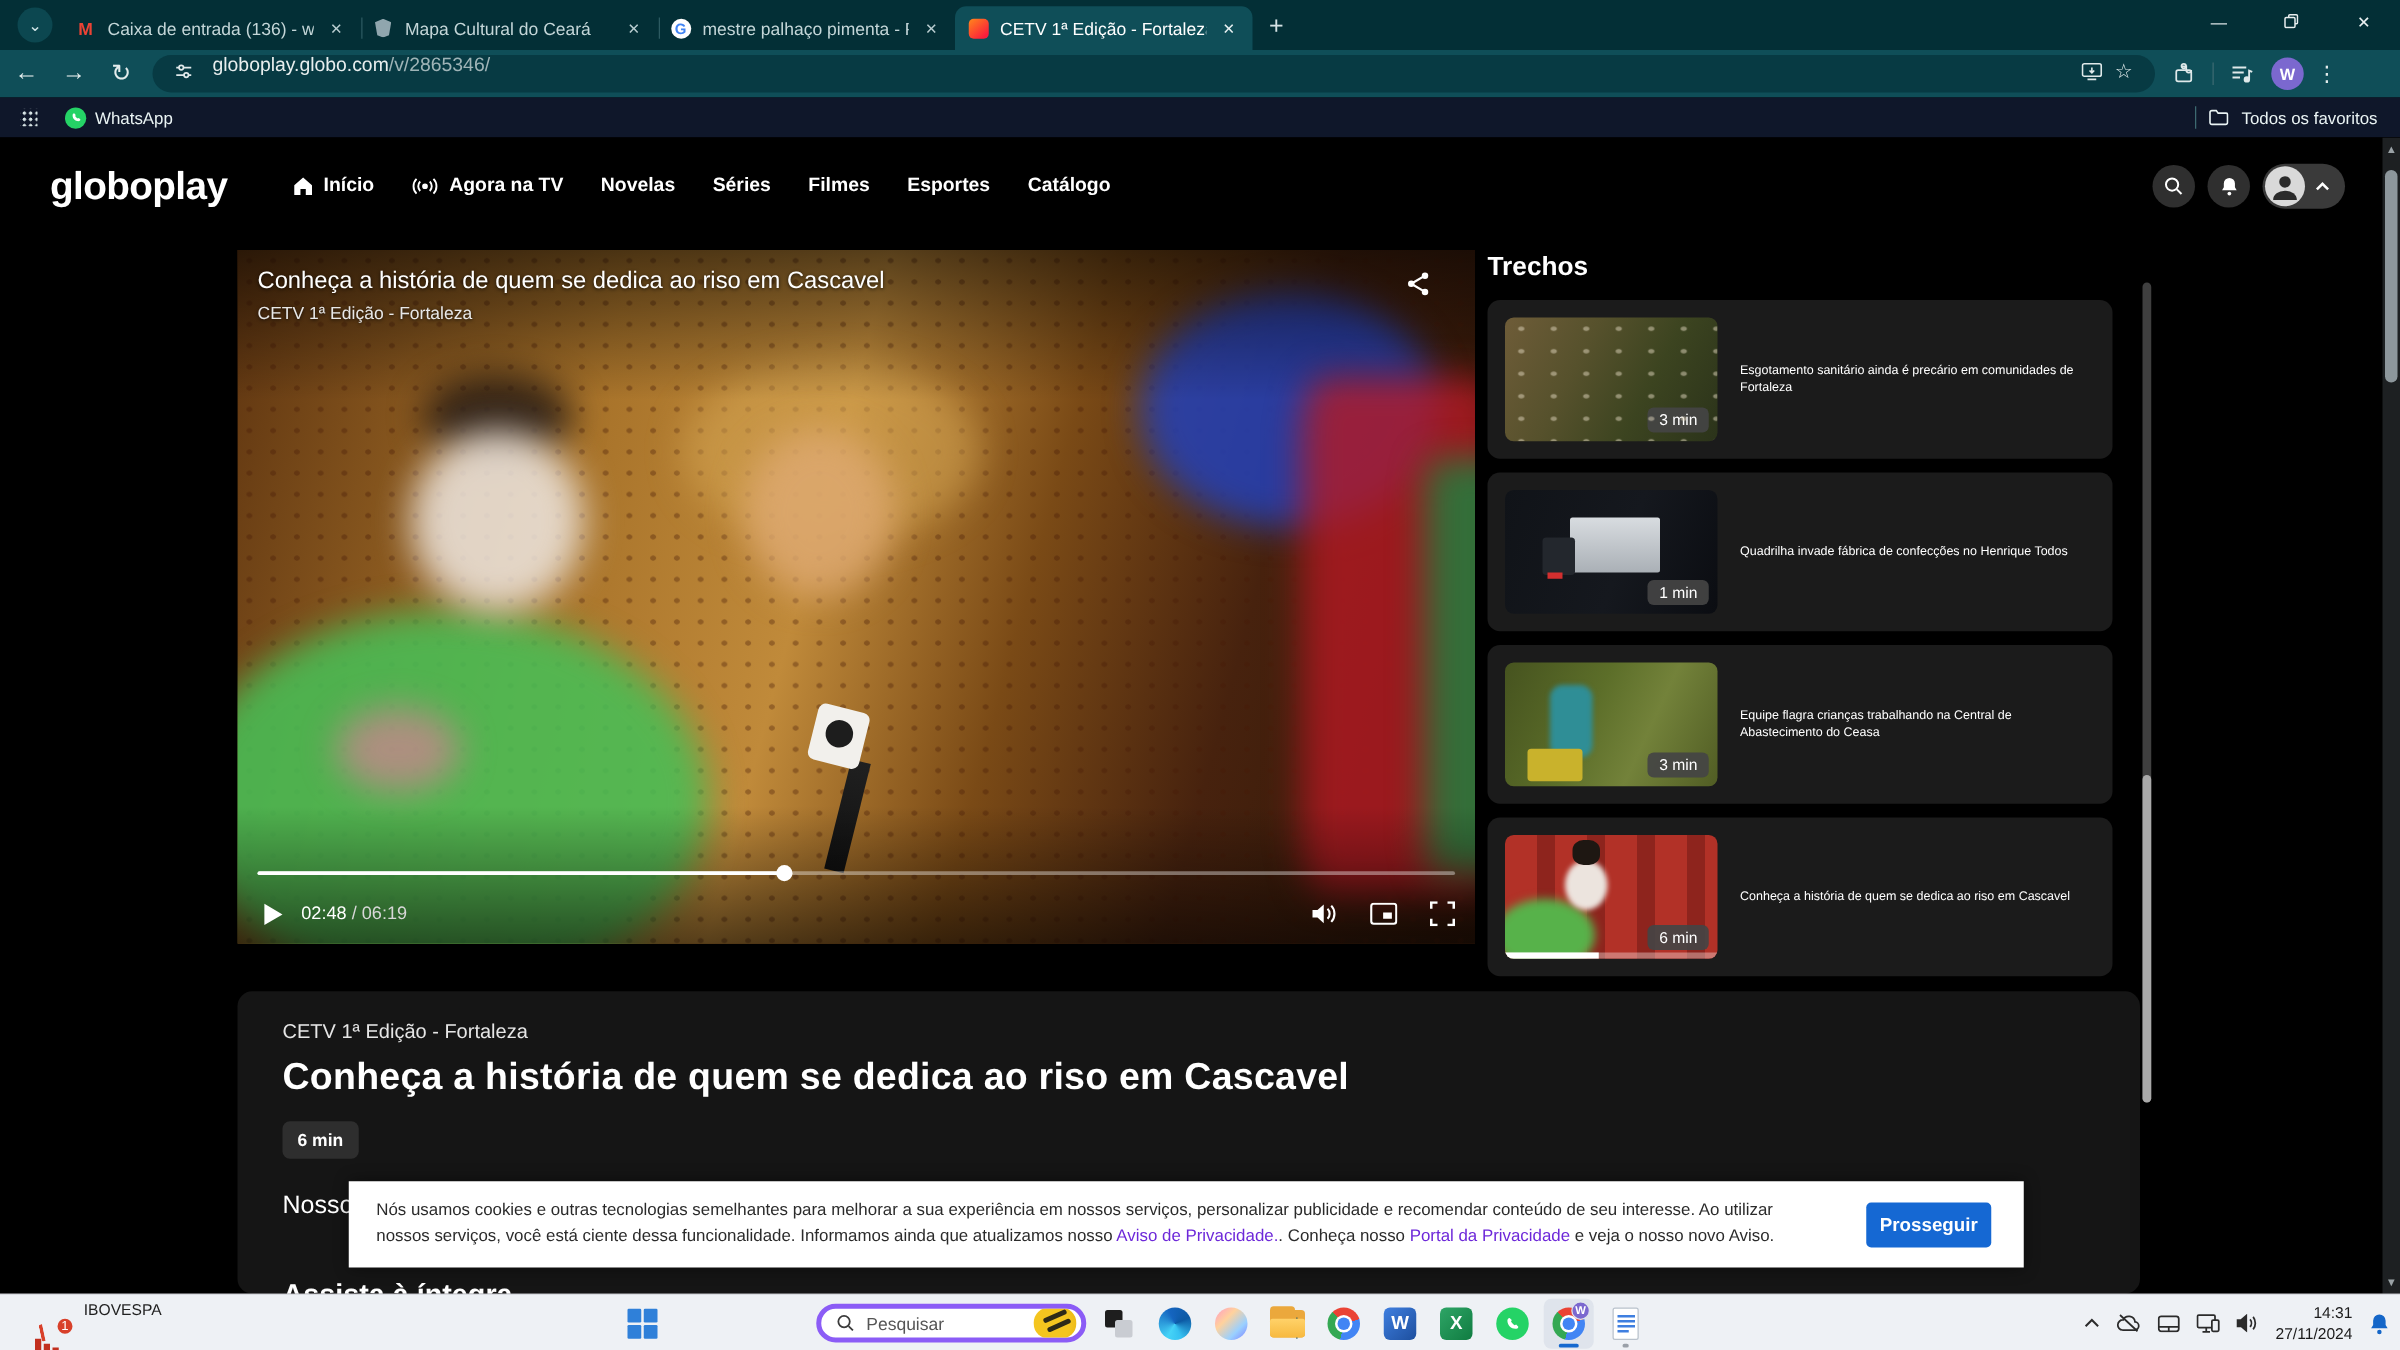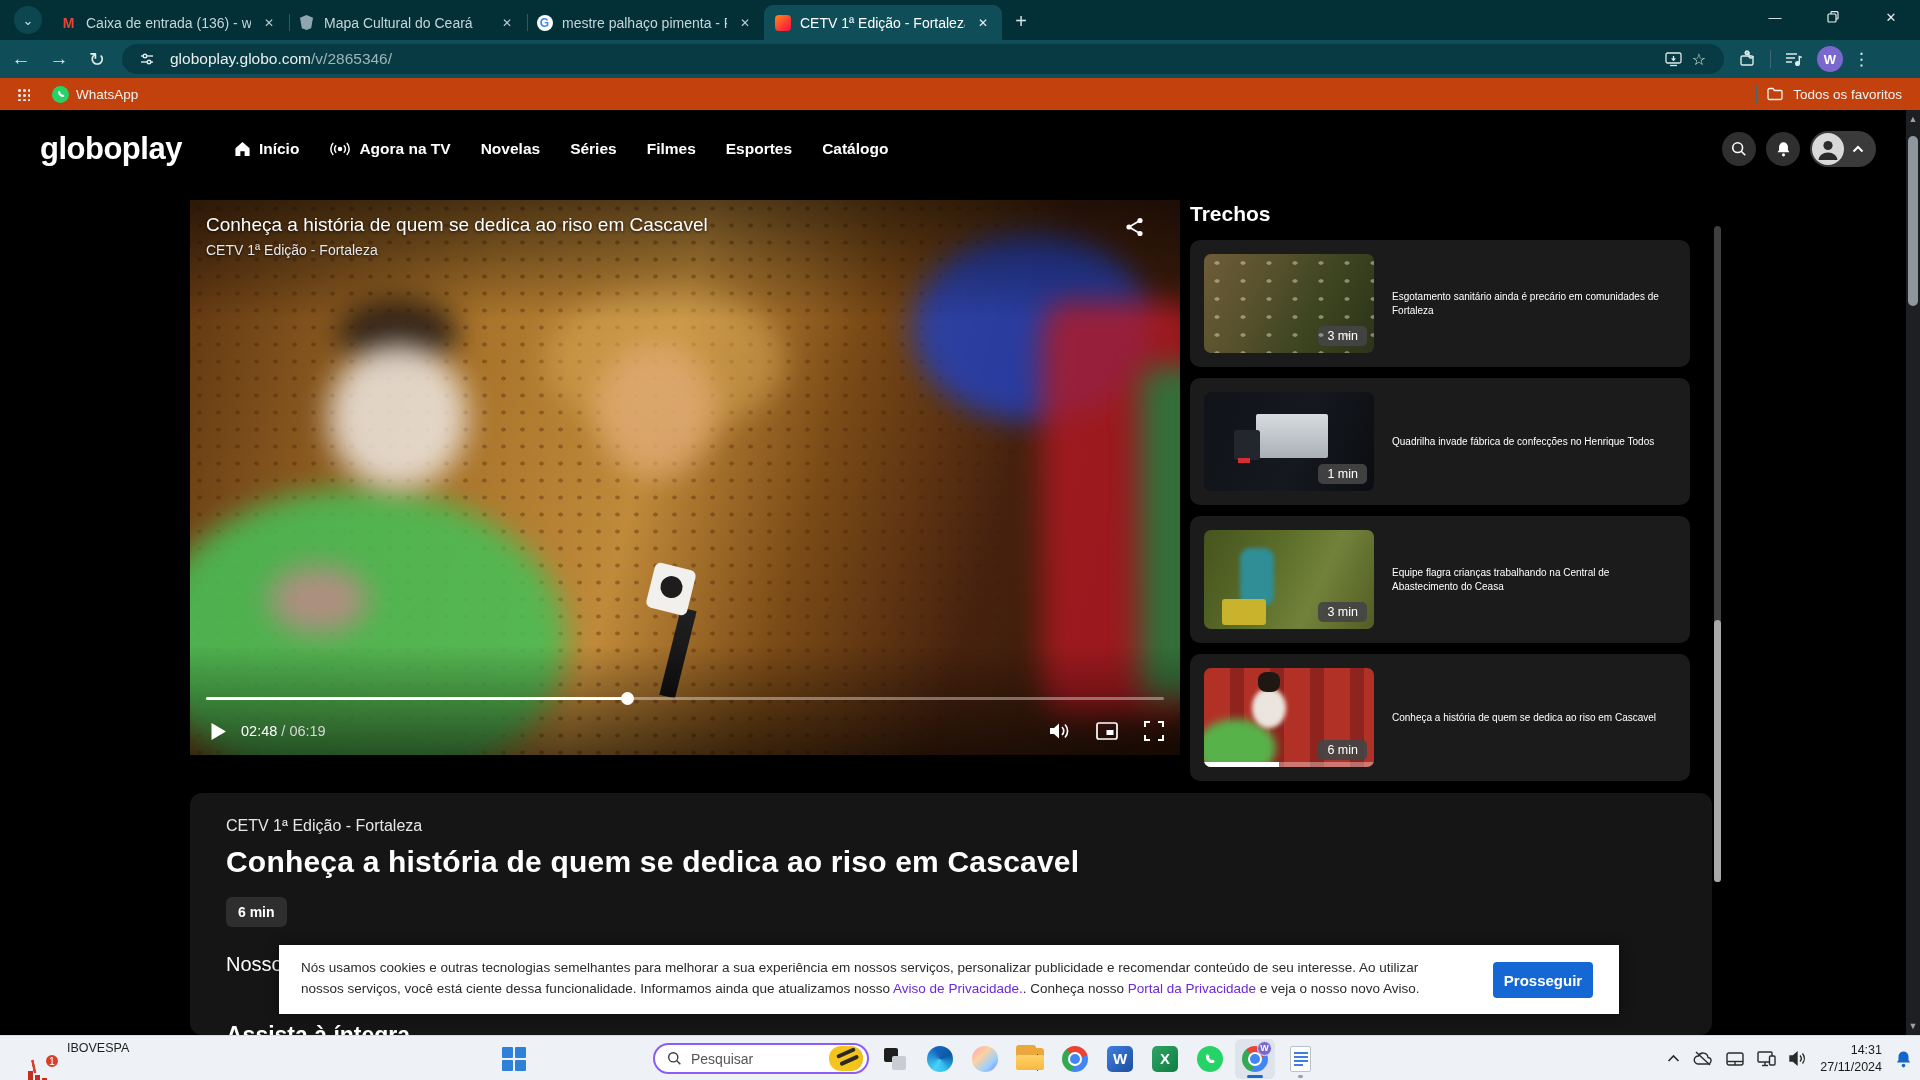--- a/index.html
+++ b/index.html
@@ -21,30 +21,30 @@
   .fav-shield{width:13px;height:15px;background:#90a6ae;clip-path:polygon(50% 0,100% 18%,86% 88%,50% 100%,14% 88%,0 18%);}
   .fav-google{width:16px;height:16px;border-radius:50%;background:#fff;color:#4285f4;font-weight:bold;font-size:12px;display:flex;align-items:center;justify-content:center;}
   .fav-gp{width:16px;height:16px;border-radius:4px;background:linear-gradient(140deg,#ff7a1f 10%,#fb1c3c 85%);}
   .newtab{width:30px;height:30px;color:#d4e2e4;font-size:20px;display:flex;align-items:center;justify-content:center;margin:0 0 4px 4px;}
   .wincontrols{position:absolute;right:0;top:0;height:34px;display:flex;}
   .wc{width:58px;height:34px;display:flex;align-items:center;justify-content:center;color:#e9eff0;font-size:13px;}
   .wc svg{stroke:#e9eff0;}
 
   .toolbar{position:absolute;top:40px;left:0;right:0;height:38px;background:#0f4e58;display:flex;align-items:center;}
   .nbtn{width:34px;height:34px;display:flex;align-items:center;justify-content:center;color:#e3ecec;font-size:19px;margin-left:4px;border-radius:50%;}
-  .abar{margin-left:8px;width:1602px;height:30px;border-radius:15px;background:#073a43;display:flex;align-items:center;padding:0 12px;color:#e8eeee;}
+  .abar{margin-left:8px;width:1602px;height:30px;border-radius:15px;background:#073a43;display:flex;align-items:flex-start;padding:0 12px;color:#e8eeee;}
   .abar .url{font-size:15.5px;margin-left:10px;flex:1;white-space:nowrap;overflow:hidden;}
   .abar .url .path{color:#9fb4b7;}
   .abar-ic{width:26px;height:26px;display:flex;align-items:center;justify-content:center;color:#dfe9ea;}
   .tb-right{display:flex;align-items:center;margin-left:10px;gap:10px;}
   .sep-v{width:1px;height:18px;background:#3d6a71;}
   .avatar-w{width:26px;height:26px;border-radius:50%;background:#7b68cf;color:#fff;font-size:13px;font-weight:bold;display:flex;align-items:center;justify-content:center;}
   .kebab{color:#e3ecec;font-size:17px;letter-spacing:0;}
 
-  .bookmarks{position:absolute;top:78px;left:0;right:0;height:32px;background:#c2410c;display:flex;align-items:center;color:#eaf4f4;font-size:13.5px;}
+  .bookmarks{position:absolute;top:78px;left:0;right:0;height:32px;background:#0f172a;display:flex;align-items:center;color:#eaf4f4;font-size:13.5px;}
   .grid9{width:14px;height:14px;margin-left:16px;background-image:radial-gradient(#d7e4e5 1.3px,transparent 1.6px);background-size:5px 5px;background-position:1px 1px;}
   .bm-item{display:flex;align-items:center;gap:7px;margin-left:22px;}
   .wa-dot{width:17px;height:17px;border-radius:50%;background:#25d366;display:flex;align-items:center;justify-content:center;}
   .bm-right{margin-left:auto;display:flex;align-items:center;gap:10px;margin-right:18px;}
 
   
   .page{position:absolute;top:110px;left:0;width:1920px;height:925px;background:#000;overflow:hidden;}
 
   .siteheader{position:absolute;top:0;left:0;right:0;height:78px;background:#000;display:flex;align-items:center;}
   .gp-logo{margin-left:40px;color:#fff;font-weight:bold;font-size:31px;letter-spacing:-0.5px;}
@@ -137,21 +137,21 @@
   .w-ic{position:relative;width:32px;height:32px;}
   .w-bars{position:absolute;left:2px;bottom:3px;display:flex;align-items:flex-end;gap:2px;}
   .w-bars i{display:block;width:5px;background:#c22f1e;}
   .w-arrow{position:absolute;left:6px;top:2px;width:16px;height:14px;border-left:3px solid #d8402a;border-bottom:0;transform:rotate(-12deg);border-radius:2px;}
   .w-badge{position:absolute;right:-2px;top:-3px;width:16px;height:16px;border-radius:50%;background:#d8402a;color:#fff;font-size:10.5px;display:flex;align-items:center;justify-content:center;border:2px solid #eef1f5;}
   .w-lab{font-size:12.5px;color:#1f1f1f;line-height:1.3;}
   .w-chg{color:#b02a1a;margin-top:32px;}
   .tb-start{position:absolute;left:497px;top:7px;width:34px;height:31px;display:flex;align-items:center;justify-content:center;}
   .winlogo{display:grid;grid-template-columns:11px 11px;grid-template-rows:11px 11px;gap:2px;}
   .winlogo i{background:#2f80d9;border-radius:1px;}
-  .tb-search{position:absolute;left:653px;top:7px;width:216px;height:31px;background:#fff;border:2px solid #8b5cf6;border-radius:16px;display:flex;align-items:center;padding:0 4px 0 12px;overflow:hidden;}
+  .tb-search{position:absolute;left:653px;top:7px;width:216px;height:31px;background:#fff;border:4px solid #8b5cf6;border-radius:16px;display:flex;align-items:center;padding:0 4px 0 12px;overflow:hidden;}
   .tb-search .ph{color:#555;font-size:14px;margin-left:9px;flex:1;}
   .sr-art{width:34px;height:25px;border-radius:12px;background:radial-gradient(circle at 40% 55%,#f4c51f 60%,#e8b511 100%);position:relative;overflow:hidden;}
   .sr-art::after{content:"";position:absolute;left:7px;top:5px;width:20px;height:4px;background:#2d2a18;transform:rotate(-24deg);border-radius:2px;box-shadow:0 8px 0 #2d2a18;}
   .tb-apps{position:absolute;left:875px;top:2px;height:41px;display:flex;align-items:center;gap:5px;}
   .app{width:40px;height:40px;display:flex;align-items:center;justify-content:center;position:relative;border-radius:6px;}
   .app.active{background:#dfe4ec;}
   .app.active::after{content:"";position:absolute;left:12px;bottom:1px;width:16px;height:3px;border-radius:2px;background:#1669cf;}
   .app.running::after{content:"";position:absolute;left:18px;bottom:1px;width:5px;height:3px;border-radius:2px;background:#9aa0a8;}
   .ic-taskview{position:relative;width:22px;height:22px;}
   .ic-taskview i{position:absolute;width:14px;height:14px;border-radius:2px;}

